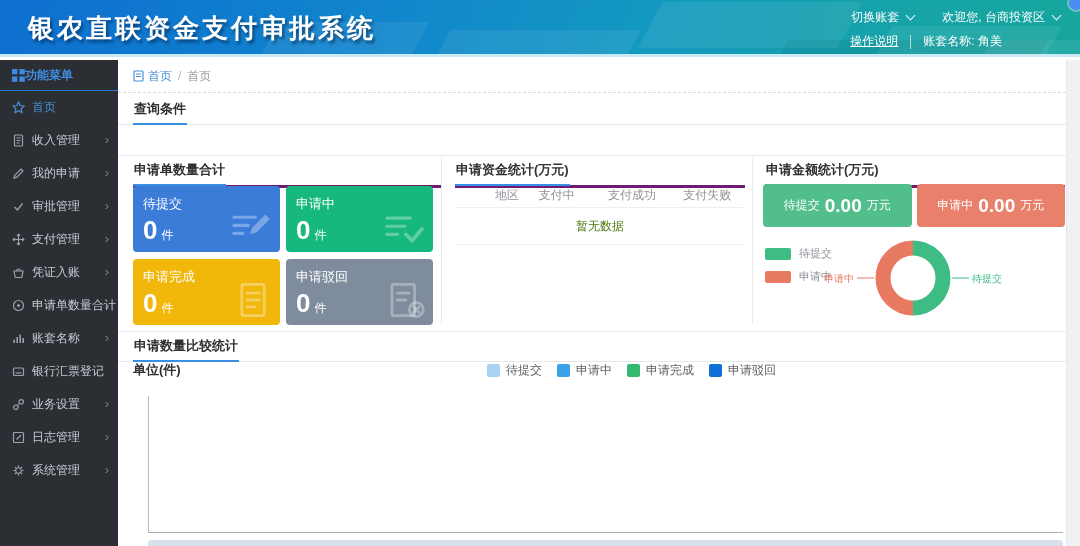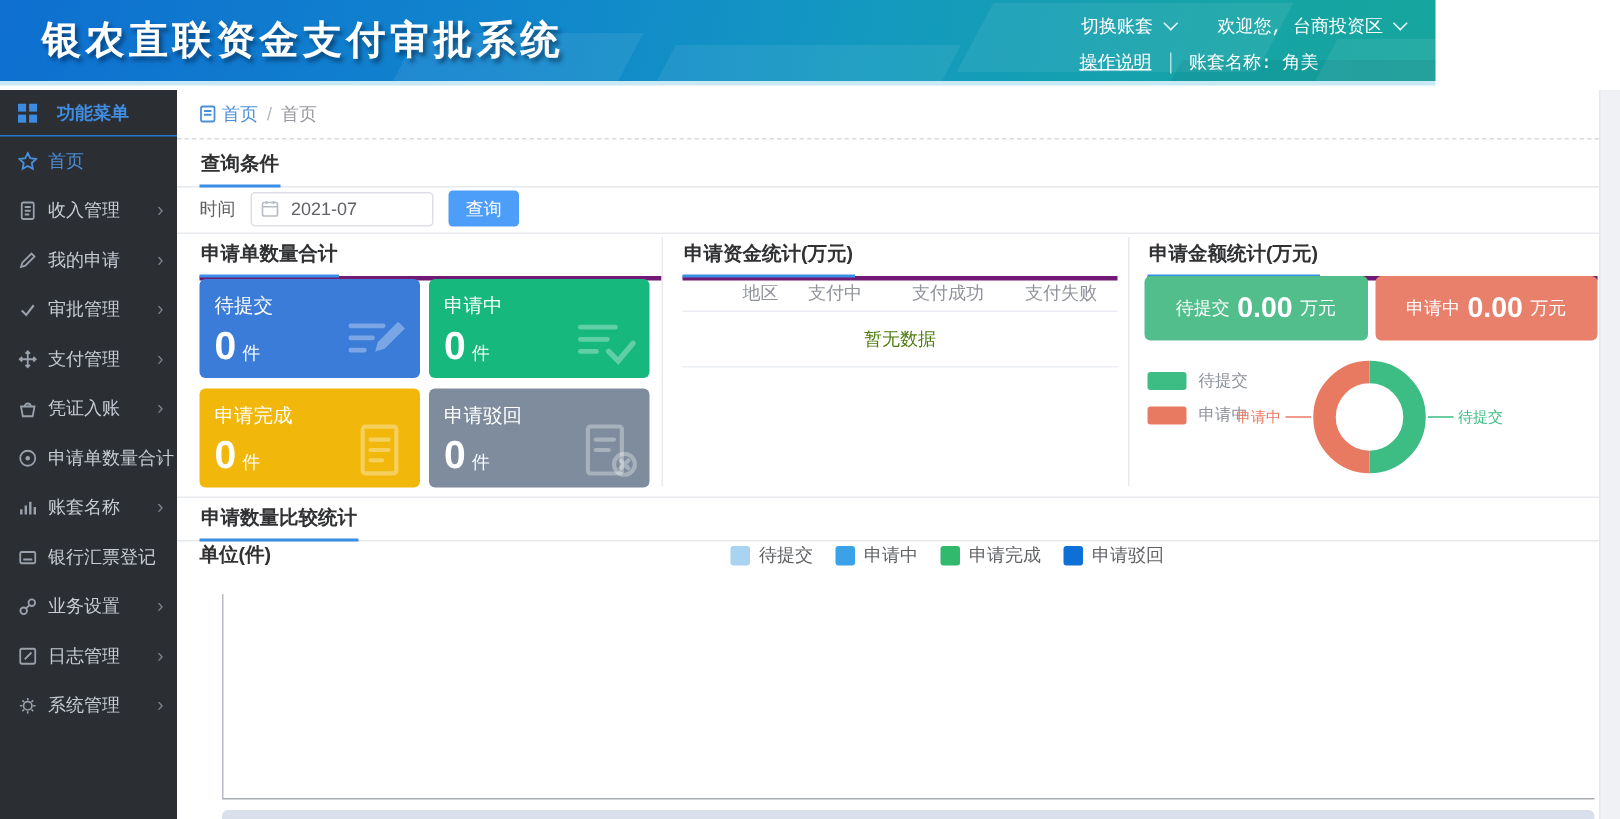--- a/index.html
+++ b/index.html
@@ -1,41 +1,41 @@
 <!DOCTYPE html>
 <html><head>
 <meta charset="utf-8">
 <style>
   * { margin:0; padding:0; box-sizing:border-box; }
   html,body { width:1080px; height:546px; overflow:hidden; }
   body { font-family:"Liberation Sans","DejaVu Sans",sans-serif; background:#fff; }
   #stage { position:relative; width:1080px; height:546px; overflow:hidden; background:#fff; }
 
   
-  .hdr { position:absolute; left:0; top:0; width:957px; height:57px;
+  .hdr { position:absolute; left:0; top:0; width:1080px; height:57px;
          background:linear-gradient(100deg,#0e6fd0 0%,#1185cd 35%,#1399c0 60%,#16a4a6 85%,#17a59e 100%);
-         border-bottom:3px solid #c9e9f4; overflow:hidden;font-family:Liberation Mono, monospace; }
+         border-bottom:3px solid #c9e9f4; overflow:hidden; }
   .hdr-shape { position:absolute; transform:skewX(-28deg); background:rgba(255,255,255,0.07); }
   .hdr-shape.dk { background:rgba(0,40,60,0.07); }
   .hdr-title { position:absolute; left:28px; top:0; line-height:56px; font-size:26px; font-weight:bold;
                color:#fff; letter-spacing:3px; text-shadow:2px 3px 3px rgba(0,25,55,0.55); }
   .hdr-right { position:absolute; top:0; right:0; height:57px; color:#fff; font-size:12px; }
   .hdr-row1 { position:absolute; top:9px; right:20px; display:flex; align-items:center; gap:28px; white-space:nowrap; }
   .hdr-row2 { position:absolute; top:33px; right:78px; display:flex; align-items:center; gap:12px; white-space:nowrap; }
   .hdr-link { display:flex; align-items:center; gap:8px; cursor:pointer; }
   .chev { width:7px; height:7px; border-right:1.5px solid #eaf6fb; border-bottom:1.5px solid #eaf6fb;
           transform:rotate(45deg); margin-top:-4px; }
   .hdr-guide { text-decoration:underline; cursor:pointer; }
   .hdr-vsep { width:1px; height:14px; background:rgba(255,255,255,0.65); }
   .hdr-dot { position:absolute; left:1069px; top:-4px; width:14px; height:14px; border-radius:50%;
              background:#4b8df3; box-shadow:0 0 0 2px rgba(255,255,255,0.35); }
 
   
   .sidebar { position:absolute; left:0; top:60px; width:118px; height:486px; background:#2b2e33; }
-  .sb-head { height:31px; display:flex; align-items:center; gap:13px; padding-left:12px;
+  .sb-head { height:31px; display:flex; align-items:center; gap:0; padding-left:12px;
              color:#3f8ce0; font-size:12px; font-weight:bold; border-bottom:1px solid #2478cd; }
   .sb-item { height:33px; display:flex; align-items:center; gap:7px; padding-left:12px;
              color:#c7ccd4; font-size:12px; position:relative; cursor:pointer; }
   .sb-item.active { color:#4a8fdb; }
   .sb-arr { position:absolute; right:9px; top:50%; transform:translateY(-58%); color:#7a8089; font-size:13px; }
   .sb-ic { width:13px; height:13px; flex:0 0 13px; }
 
   
   .main-bg { position:absolute; left:118px; top:60px; width:948px; height:486px; background:#fff; }
   .gutter { position:absolute; left:1066px; top:60px; width:14px; height:486px; background:#eff1f5; border-left:1px solid #e4e7ec; }
@@ -265,31 +265,20 @@
           <path d="M3 4h5M3 6.5h5"></path>
       </svg>
       <span>首页</span>
     </span>
     <span class="crumb-sep">/</span>
     <span class="crumb-cur">首页</span>
   </div>
 
   <div class="sec-head" style="top:100px;font-family:Liberation Mono, monospace;">
     <span class="sec-title">查询条件</span>
-  </div>
-  <div class="q-row">
-    <span class="q-label">时间</span>
-    <span class="q-input-wrap">
-      <svg class="cal-ic" width="12" height="12" viewBox="0 0 12 12" fill="none" stroke="#b7bcc4" stroke-width="1.1">
-        <rect x="1" y="2" width="10" height="9" rx="1"></rect>
-          <path d="M1 4.8h10M3.7 1v2M8.3 1v2"></path>
-      </svg>
-      <input class="q-input" type="text" value="2021-07" style="">
-    </span>
-    <button class="q-btn">查询</button>
   </div>
 
   <div class="divider" style="top:155px;"></div>
 
   <div class="sec-head panel-head" style="top:160px; left:133px; width:308px; padding-left:0;">
     <span class="sec-title">申请单数量合计</span>
   </div>
   <div class="cards">
 
     <div class="s-card" style="background-color: rgb(60, 124, 217);">

